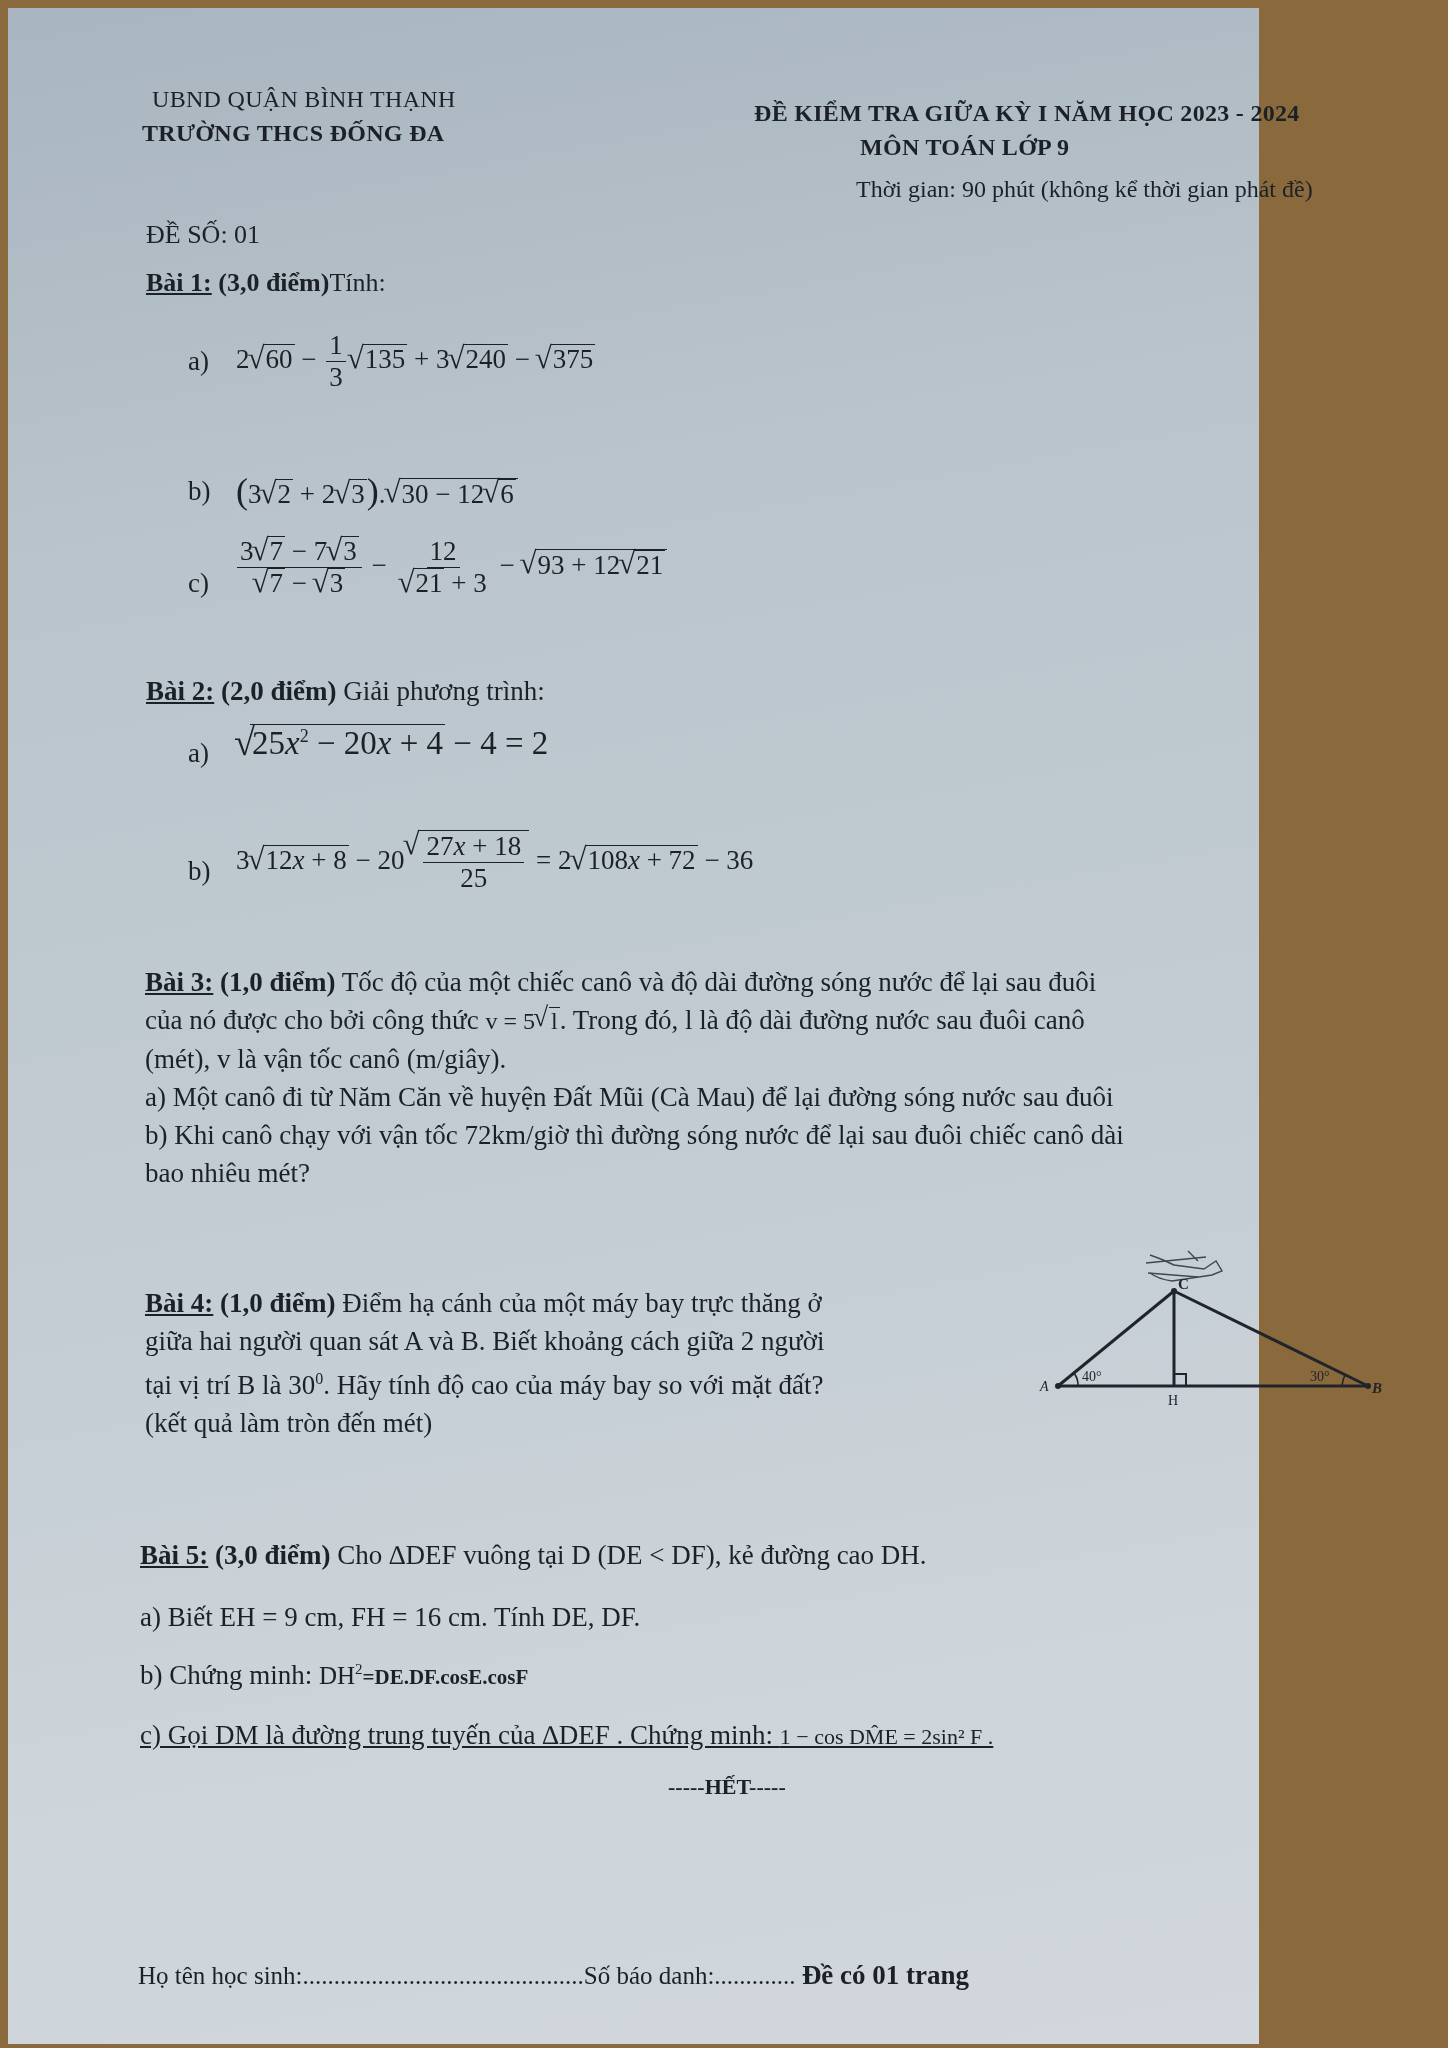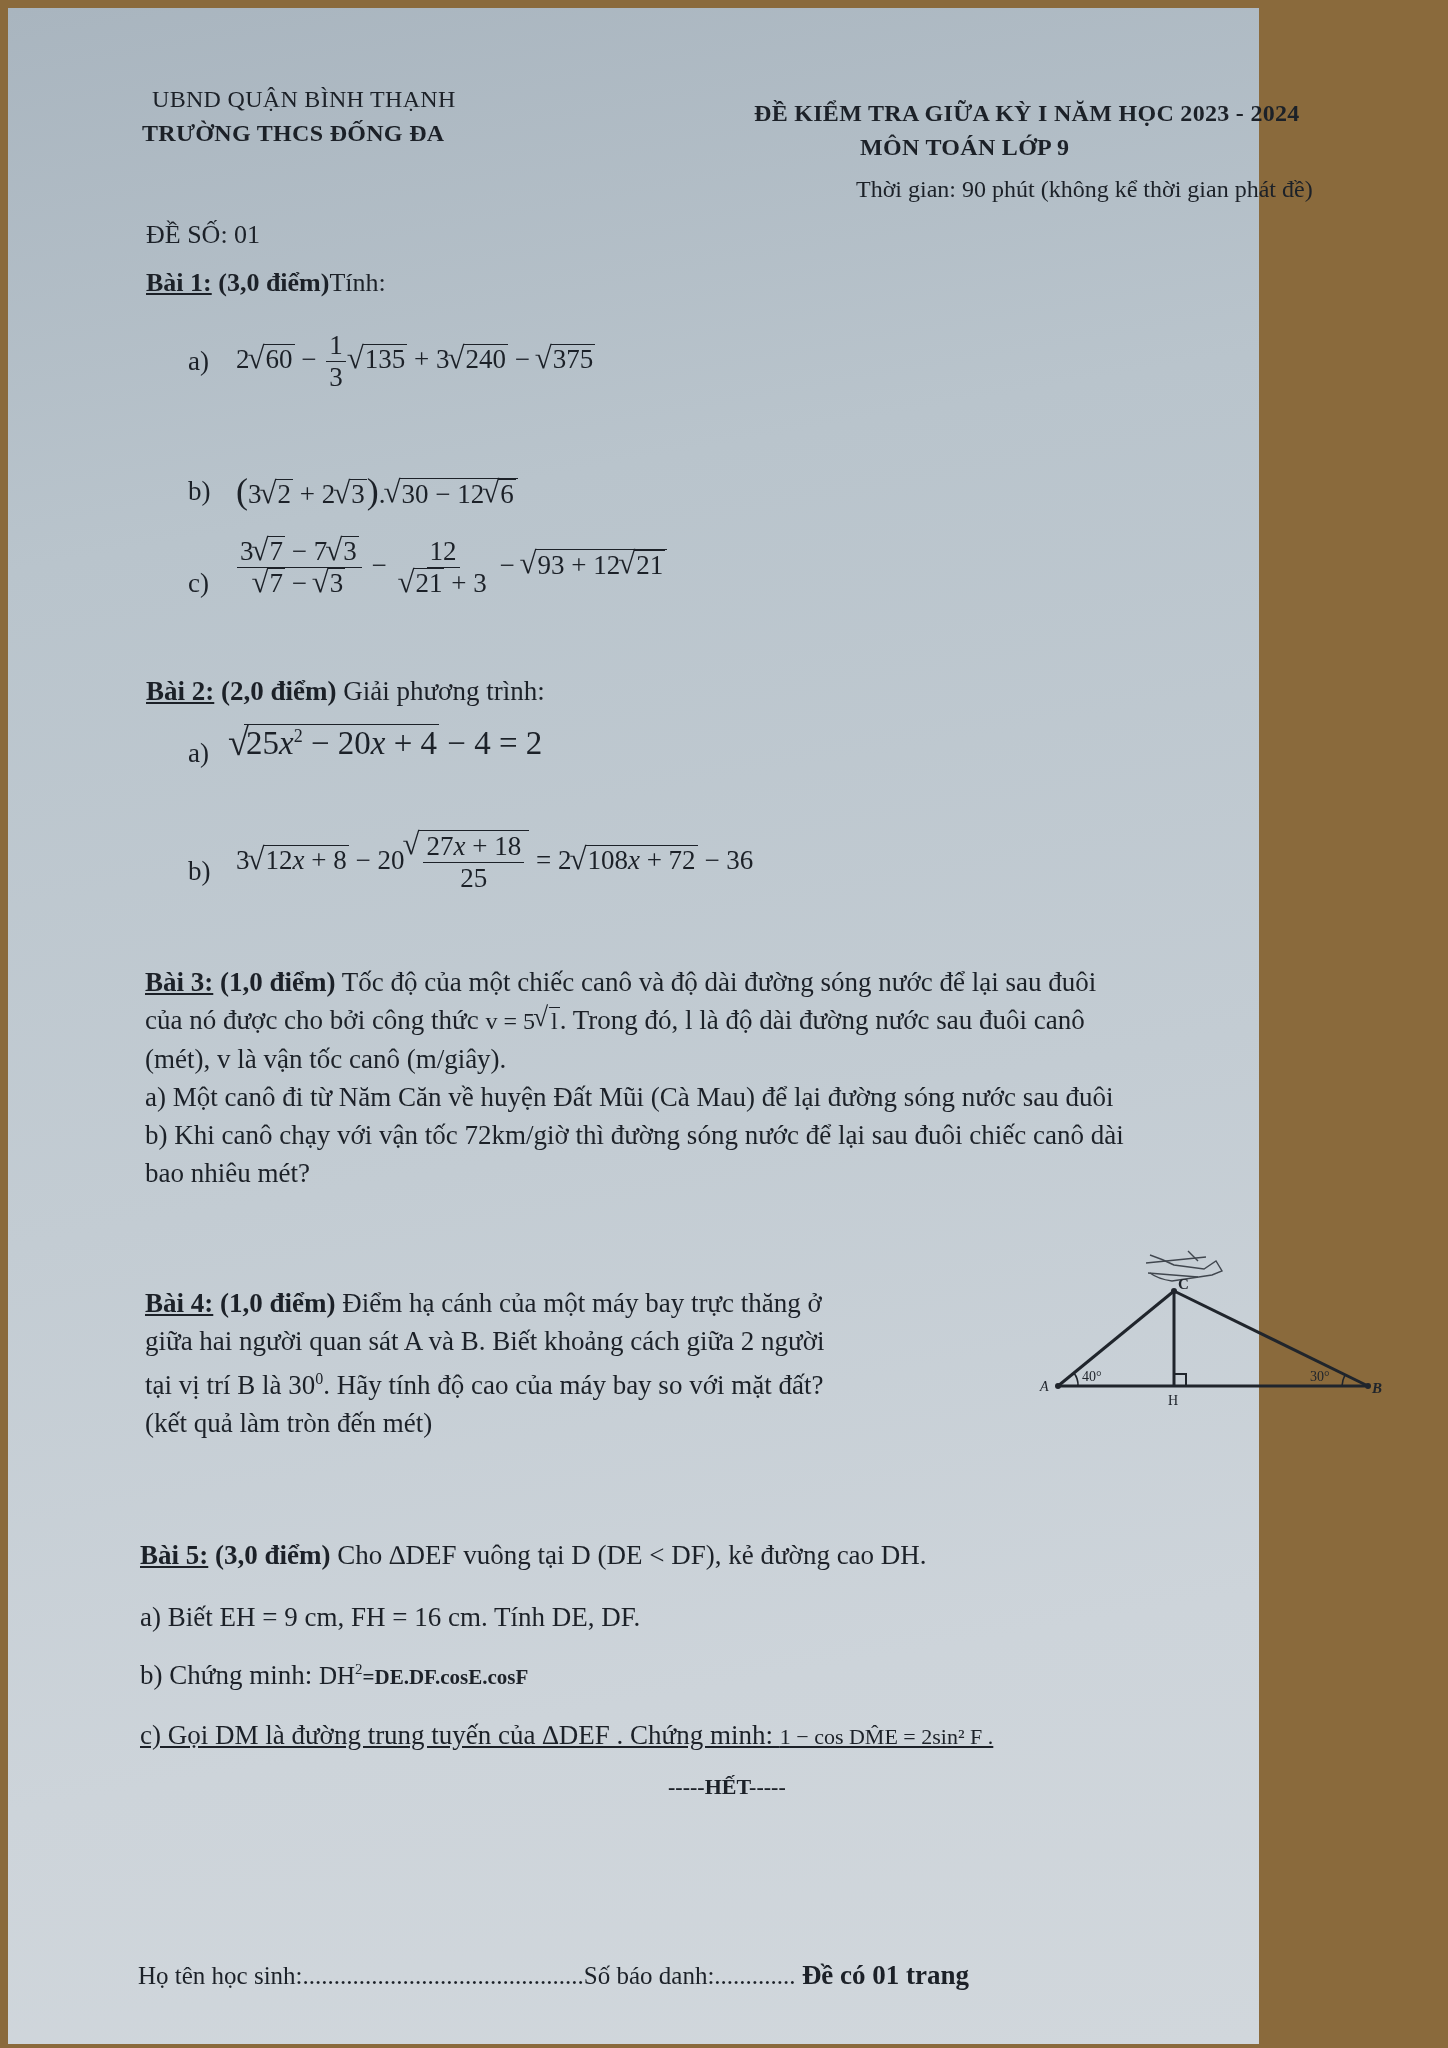--- a/index.html
+++ b/index.html
@@ -77,21 +77,21 @@
       </span> − <span class="sqrt"><span class="rad">93 + 12<span class="sqrt"><span class="rad">21</span></span></span></span>
   </div>
 
   <div class="abs t27" style="left:138px;top:668px;">
     <span class="bold u">Bài 2:</span><span class="bold"> (2,0 điểm)</span><span> Giải phương trình:</span>
   </div>
 
   <div class="abs math" style="left:180px;top:730px;">
     <span>a)</span>
   </div>
-  <div class="abs" style="left:222px;top:716px;font-size:33px;">
+  <div class="abs" style="left:228px;top:716px;font-size:33px;">
     <span class="sqrt"><span class="rad">25<span class="mi">x</span><sup style="font-size:18px;">2</sup> − 20<span class="mi">x</span> + 4</span></span> − 4 = 2
   </div>
 
   <div class="abs math" style="left:180px;top:848px;">
     <span>b)</span>
   </div>
   <div class="abs math" style="left:228px;top:822px;">
     3<span class="sqrt"><span class="rad">12<span class="mi">x</span> + 8</span></span> − 20<span class="sqrt"><span class="rad"><span class="frac">
             <span class="num">27<span class="mi">x</span> + 18</span>
             <span class="den">25</span>

